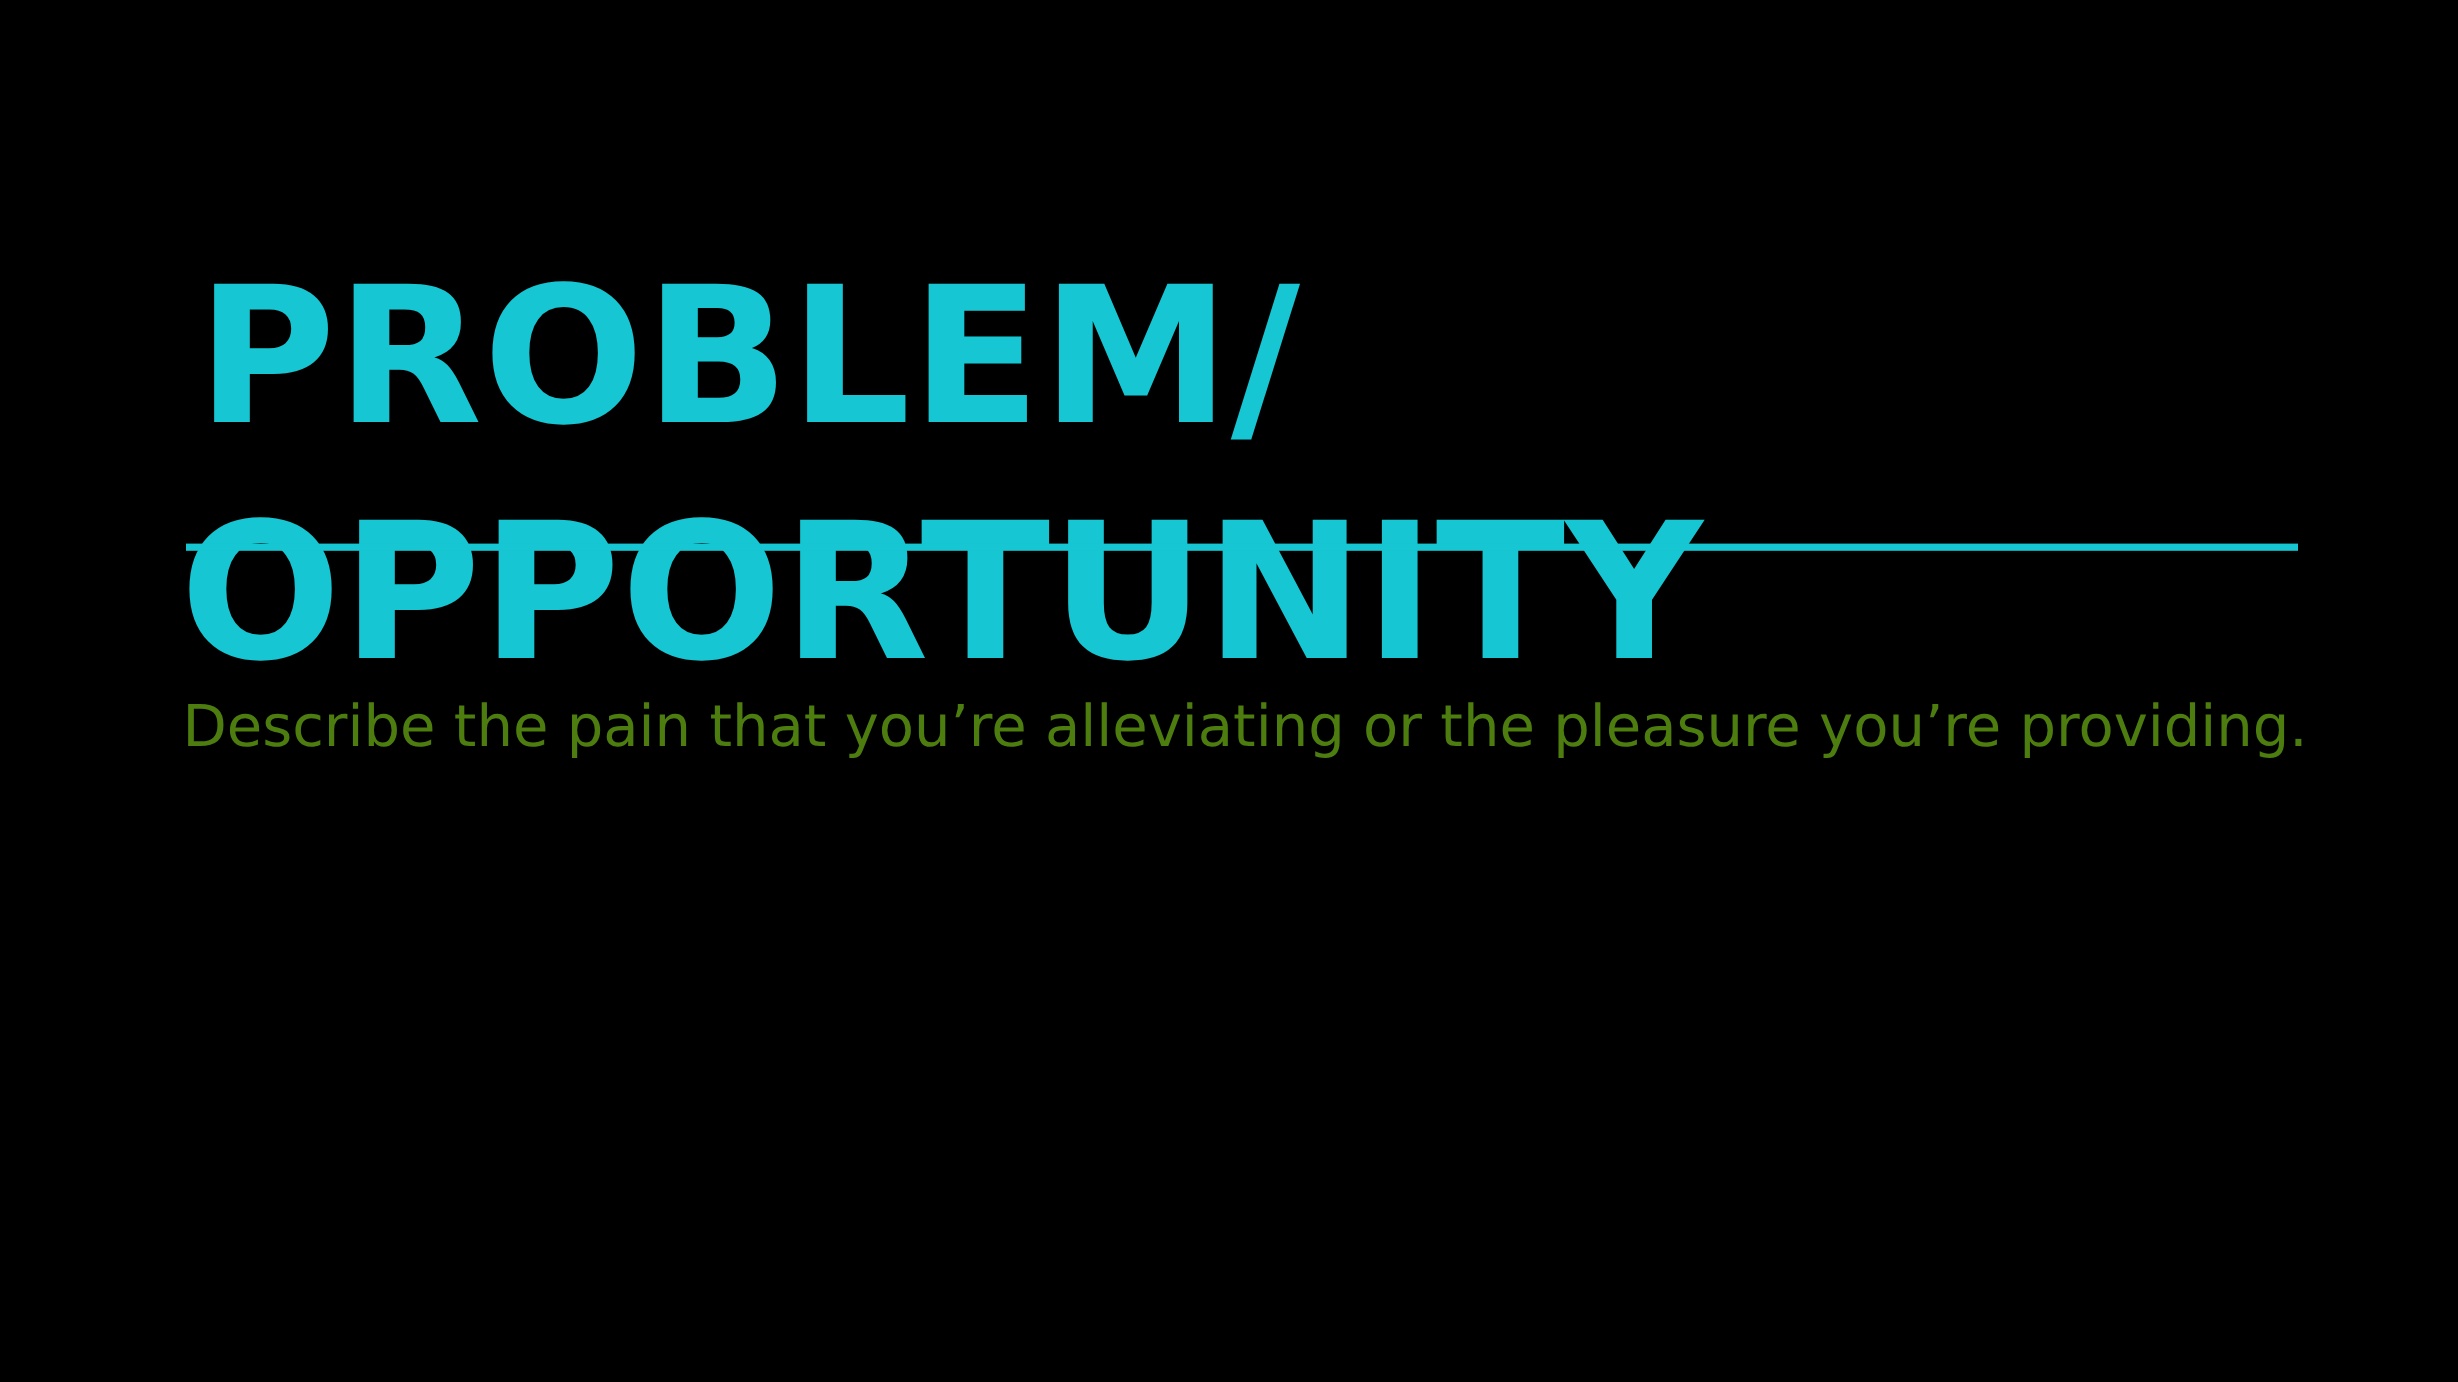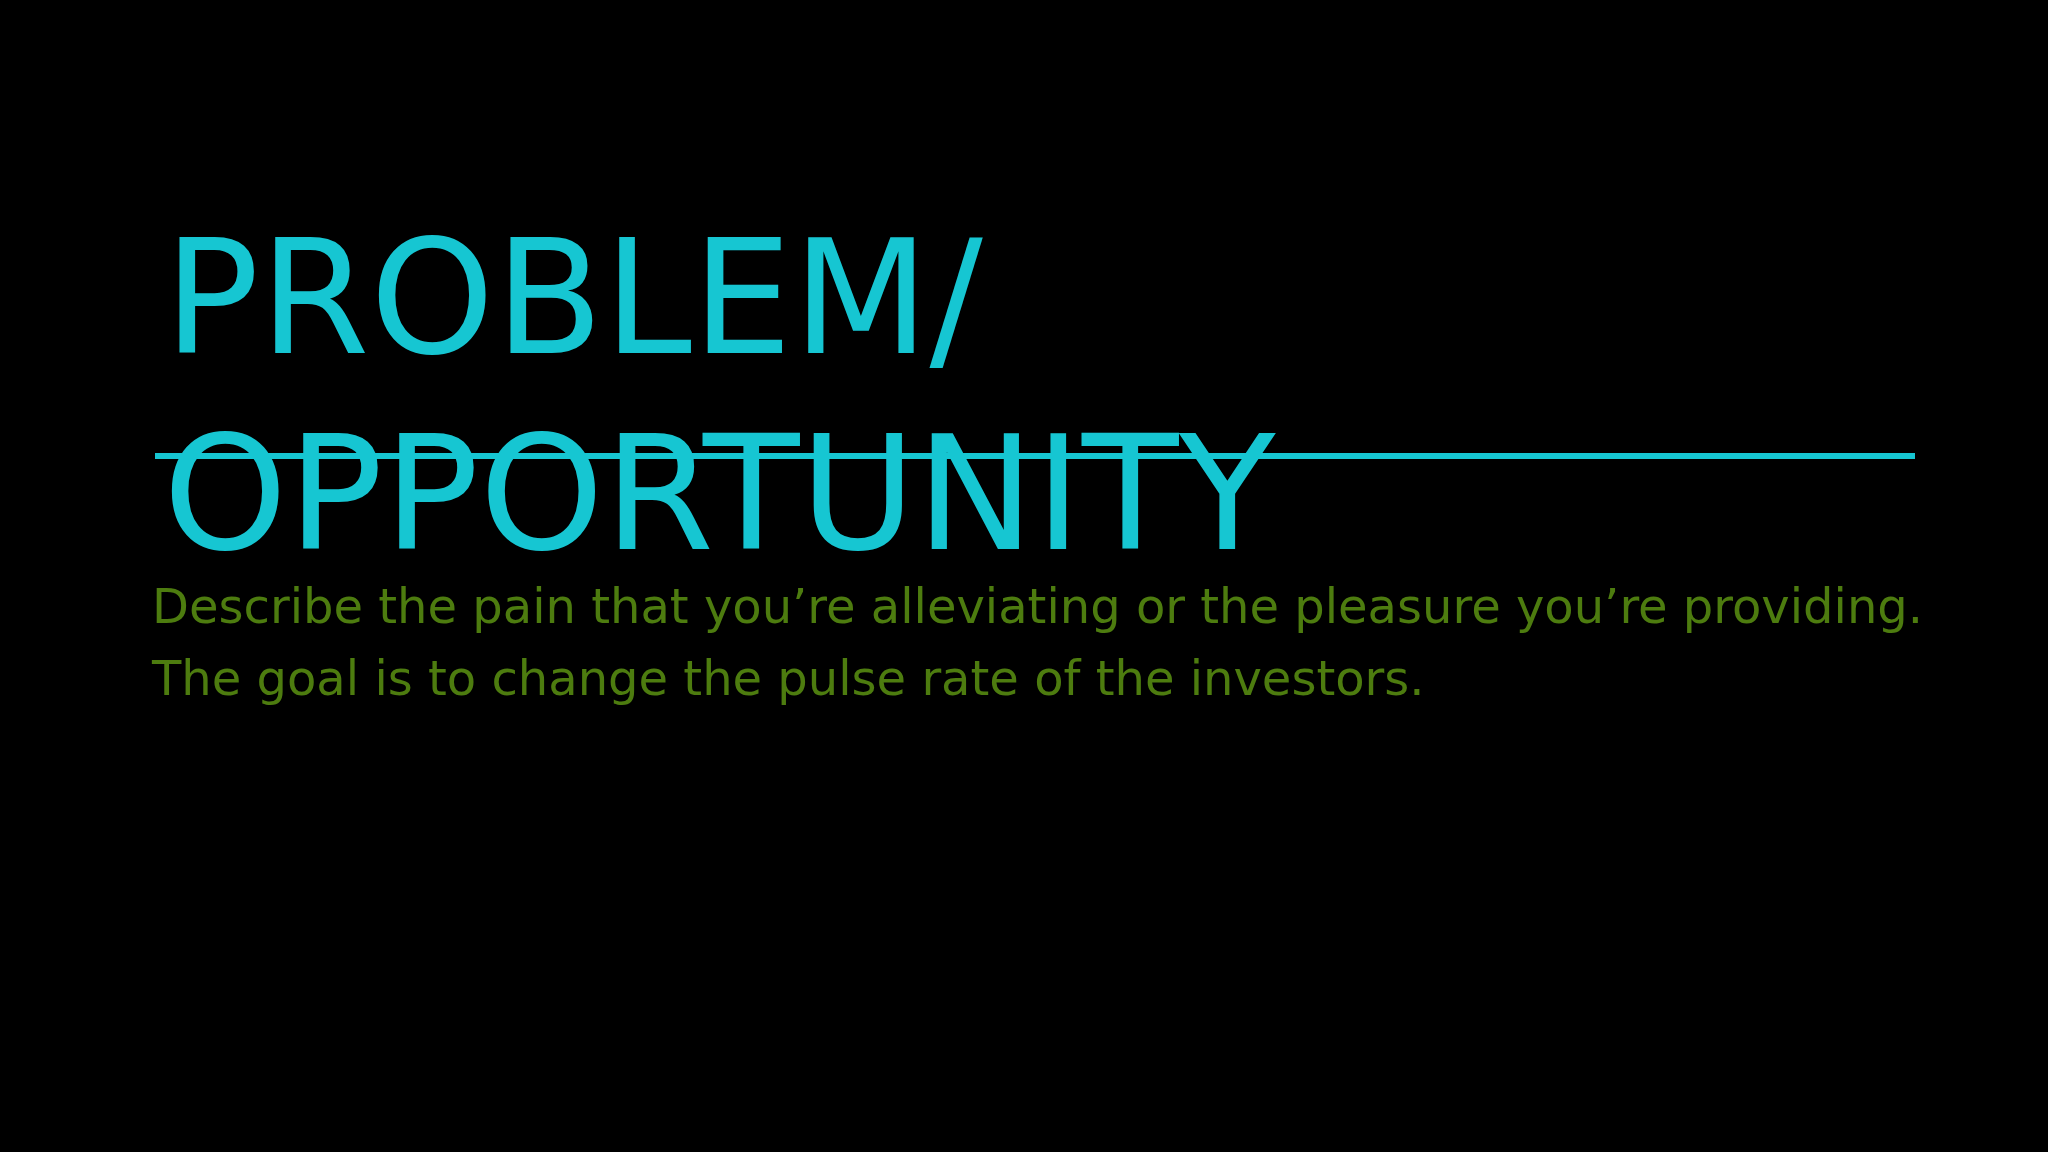--- a/index.html
+++ b/index.html
@@ -21,37 +21,37 @@
   .title-block {
     position: absolute;
     left: 150px;
     top: 200px;
     width: 1790px;
   }
 
   .title-line {
     color: #16c6d2;
     font-family: "DejaVu Sans", "Liberation Sans", sans-serif;
-    font-weight: 400;
+    font-weight: 700;
     font-size: 158px;
     line-height: 196px;
     letter-spacing: 0.5px;
     white-space: nowrap;
     -webkit-font-smoothing: antialiased;
   }
 
   .title-line-1 {
     position: absolute;
     left: 14px;
     top: 0px;
   }
 
   .title-line-2 {
     position: absolute;
-    left: 13px;
+    left: 0px;
     top: 196px;
   }
 
   
   .divider {
     position: absolute;
     left: 155px;
     top: 453px;
     width: 1760px;
     height: 6px;
@@ -82,16 +82,15 @@
 
   <div class="title-block">
     <div class="title-line title-line-1">PROBLEM/</div>
     <div class="title-line title-line-2">OPPORTUNITY</div>
   </div>
 
   <div class="divider"></div>
 
   <div class="body-copy">
     <span class="body-line">Describe the pain that you’re alleviating or the pleasure you’re providing.</span>
-    <span class="body-line">The goal is to change the pulse rate of the investors.</span>
   </div>
 
 </div>
 
 </body></html>

